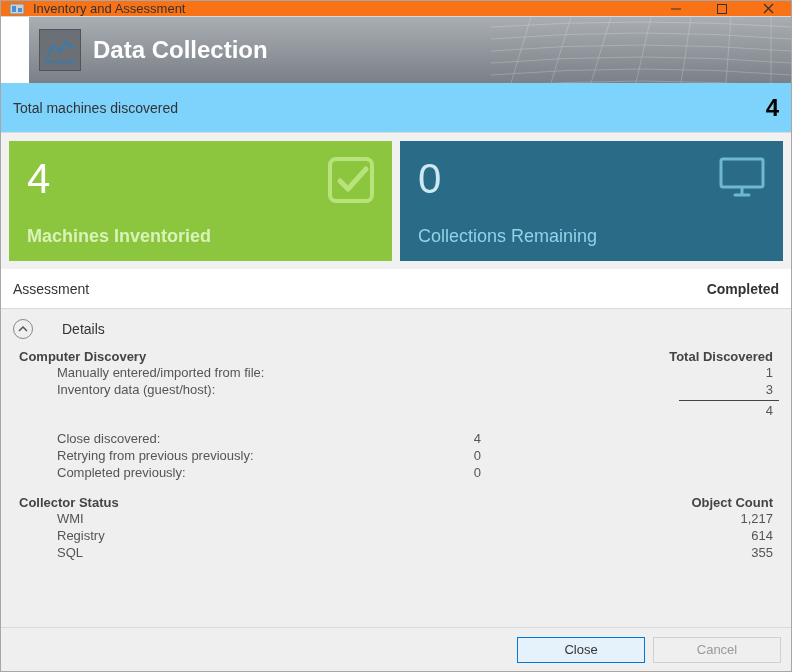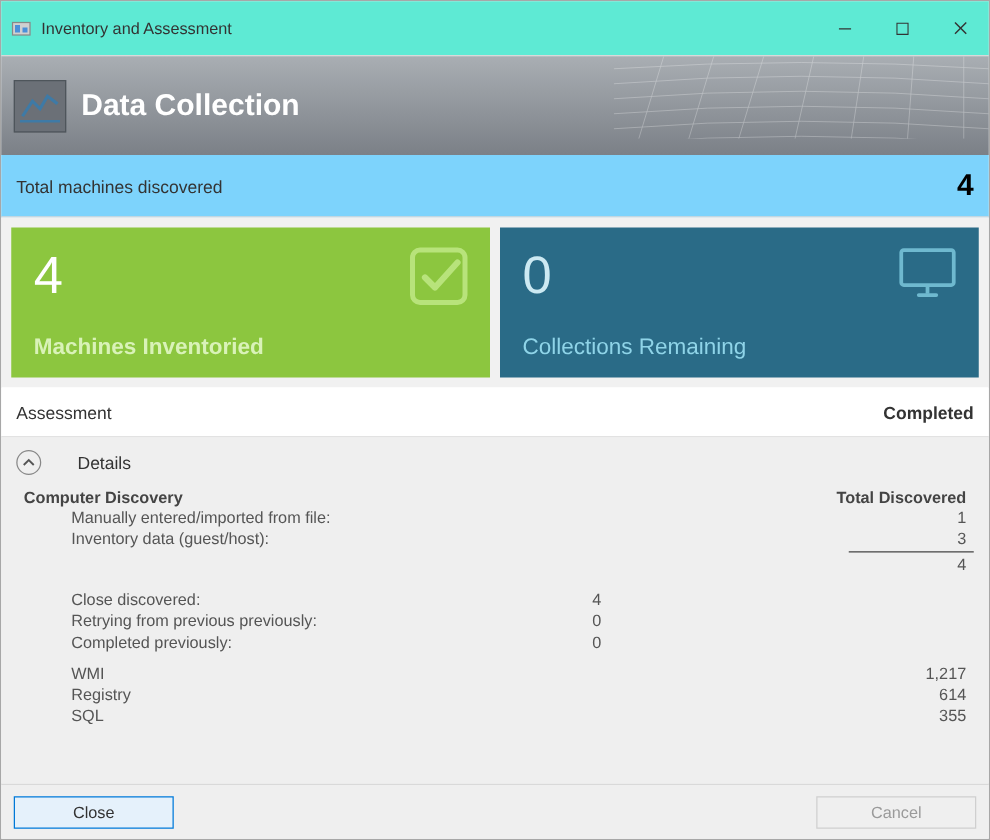--- a/index.html
+++ b/index.html
@@ -13,24 +13,24 @@
   }
   .window {
     width: 792px;
     height: 672px;
     border: 1px solid #a7a7a7;
     display: flex;
     flex-direction: column;
     background: #fff;
   }
   .titlebar {
-    height: 44px;
-    display: flex;
-    align-items: center;
-    background: #5eead4;
+    height: 16px;
+    display: flex;
+    align-items: center;
+    background: #f97316;
     border-bottom: 1px solid #d9d9d9;
     justify-content: space-between;
   }
   .title-icon {
     width: 16px;
     height: 16px;
     margin: 0 8px;
   }
   .title-text {
     font-size: 13px;
@@ -46,27 +46,28 @@
     height: 100%;
     display: flex;
     align-items: center;
     justify-content: center;
     font-size: 14px;
     color: #333;
     cursor: default;
   }
   .win-btn svg { display:block; }
   .banner {
-    height: 79px;
+    height: 66px;
     background: linear-gradient(to bottom, #a9aeb3 0%, #7b8087 100%);
     display: flex;
     align-items: center;
     padding-left: 10px;
     position: relative;
     overflow: hidden;
+    margin-left: 28px;
   }
   .banner-grid {
     position: absolute;
     right: 0;
     top: 0;
     width: 300px;
     height: 66px;
     opacity: 0.35;
   }
   .banner-icon {
@@ -185,21 +186,21 @@
   .sum-row {
     text-align: right;
     padding: 2px 6px 6px 6px;
   }
   .footer {
     height: 44px;
     background: #efefef;
     border-top: 1px solid #d9d9d9;
     display: flex;
     align-items: center;
-    justify-content: space-between;
+    justify-content: flex-end;
     padding: 16px 10px;
     gap: 8px;
   }
   .btn {
     width: 128px;
     height: 26px;
     font-size: 13px;
     border: 1px solid #adadad;
     background: #e1e1e1;
     color: #333;
@@ -349,20 +350,24 @@
       <span class="mid">0</span>
       <span class="rgt"></span>
     </div>
     <div class="row">
       <span class="lbl">Completed previously:</span>
       <span class="mid">0</span>
       <span class="rgt"></span>
     </div>
 
     <div style="height:8px"></div>
+    <div class="group-header">
+      <span>Collector Status</span>
+      <span>Object Count</span>
+    </div>
     <div class="row">
       <span class="lbl">WMI</span>
       <span class="mid"></span>
       <span class="rgt">1,217</span>
     </div>
     <div class="row">
       <span class="lbl">Registry</span>
       <span class="mid"></span>
       <span class="rgt">614</span>
     </div>

